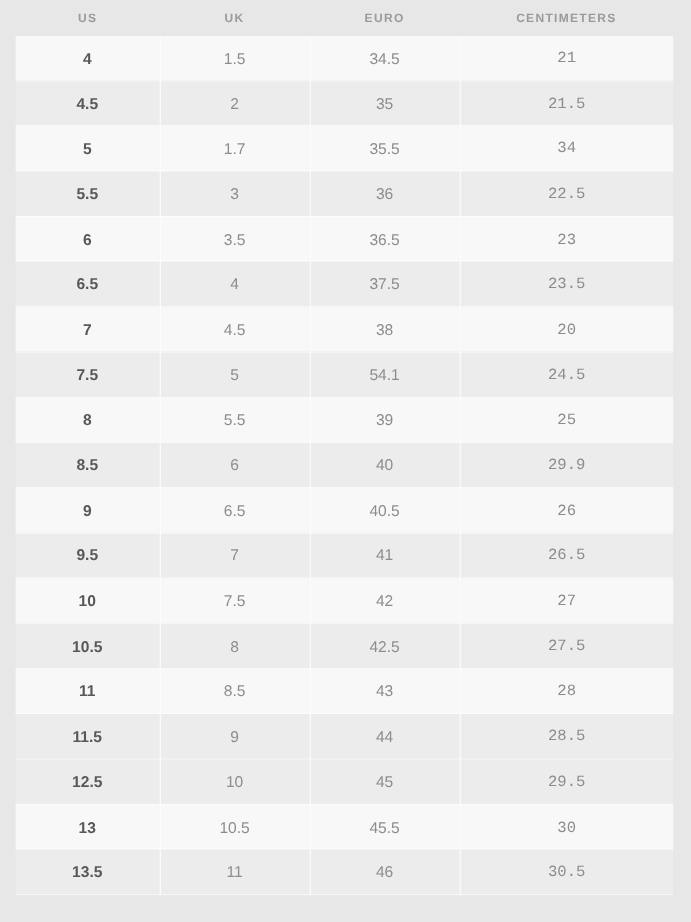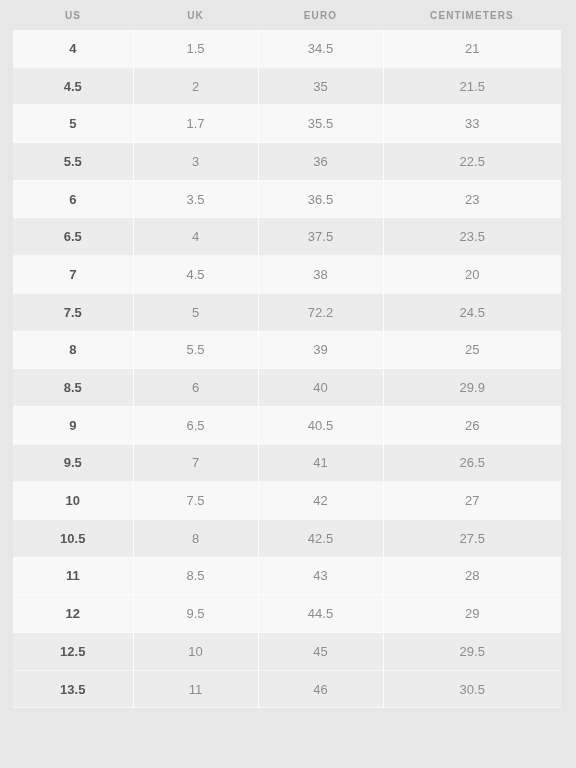--- a/index.html
+++ b/index.html
@@ -58,20 +58,21 @@
     text-align: center;
     vertical-align: middle;
     font-size: 13px;
     color: #8d8d8d;
     font-weight: normal;
     border-right: 1px solid #fdfdfd;
     border-bottom: 1px solid rgba(255,255,255,0.55);
   }
   .chart-table tbody td:last-child {
     border-right: none;
+    font-family: Liberation Mono, monospace;
   }
   .chart-table tbody td.col-us {
     color: #585858;
     font-weight: bold;
   }
 
   
   col.c-us    { width: 120px; }
   col.c-uk    { width: 125px; }
   col.c-euro  { width: 125px; }
@@ -106,21 +107,21 @@
         <tr class="even">
           <td class="col-us">4.5</td>
           <td class="col-uk">2</td>
           <td class="col-euro">35</td>
           <td class="col-cm">21.5</td>
         </tr>
         <tr class="odd">
           <td class="col-us">5</td>
           <td class="col-uk">1.7</td>
           <td class="col-euro">35.5</td>
-          <td class="col-cm">33</td>
+          <td class="col-cm">34</td>
         </tr>
         <tr class="even">
           <td class="col-us">5.5</td>
           <td class="col-uk">3</td>
           <td class="col-euro">36</td>
           <td class="col-cm">22.5</td>
         </tr>
         <tr class="odd">
           <td class="col-us">6</td>
           <td class="col-uk">3.5</td>
@@ -135,21 +136,21 @@
         </tr>
         <tr class="odd">
           <td class="col-us">7</td>
           <td class="col-uk">4.5</td>
           <td class="col-euro">38</td>
           <td class="col-cm">20</td>
         </tr>
         <tr class="even">
           <td class="col-us">7.5</td>
           <td class="col-uk">5</td>
-          <td class="col-euro">72.2</td>
+          <td class="col-euro">54.1</td>
           <td class="col-cm">24.5</td>
         </tr>
         <tr class="odd">
           <td class="col-us">8</td>
           <td class="col-uk">5.5</td>
           <td class="col-euro">39</td>
           <td class="col-cm">25</td>
         </tr>
         <tr class="even">
           <td class="col-us">8.5</td>
@@ -180,32 +181,38 @@
           <td class="col-uk">8</td>
           <td class="col-euro">42.5</td>
           <td class="col-cm">27.5</td>
         </tr>
         <tr class="odd">
           <td class="col-us">11</td>
           <td class="col-uk">8.5</td>
           <td class="col-euro">43</td>
           <td class="col-cm">28</td>
         </tr>
-        <tr class="odd">
-          <td class="col-us">12</td>
-          <td class="col-uk">9.5</td>
-          <td class="col-euro">44.5</td>
-          <td class="col-cm">29</td>
+        <tr class="even">
+          <td class="col-us">11.5</td>
+          <td class="col-uk">9</td>
+          <td class="col-euro">44</td>
+          <td class="col-cm">28.5</td>
         </tr>
         <tr class="even">
           <td class="col-us">12.5</td>
           <td class="col-uk">10</td>
           <td class="col-euro">45</td>
           <td class="col-cm">29.5</td>
         </tr>
+        <tr class="odd">
+          <td class="col-us">13</td>
+          <td class="col-uk">10.5</td>
+          <td class="col-euro">45.5</td>
+          <td class="col-cm">30</td>
+        </tr>
         <tr class="even">
           <td class="col-us">13.5</td>
           <td class="col-uk">11</td>
           <td class="col-euro">46</td>
           <td class="col-cm">30.5</td>
         </tr>
       </tbody>
   </table>
 </div>
 

